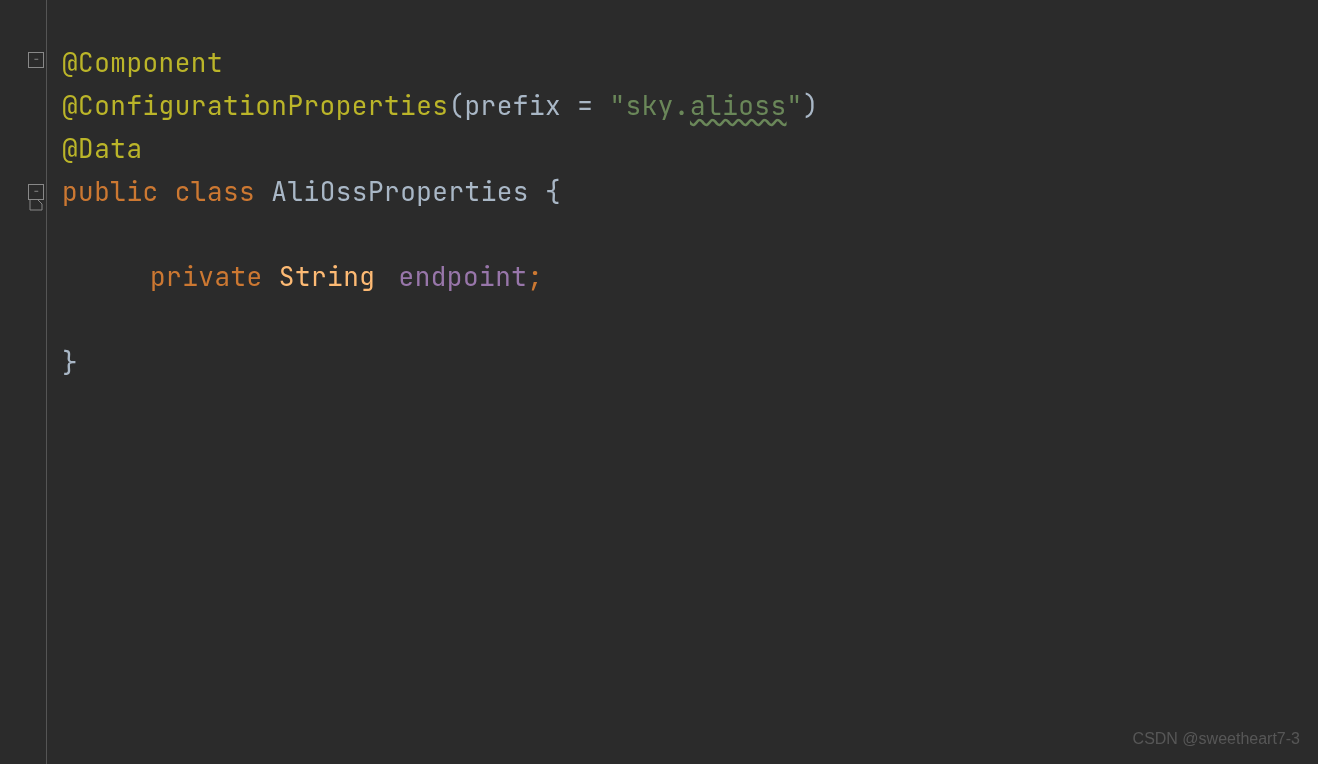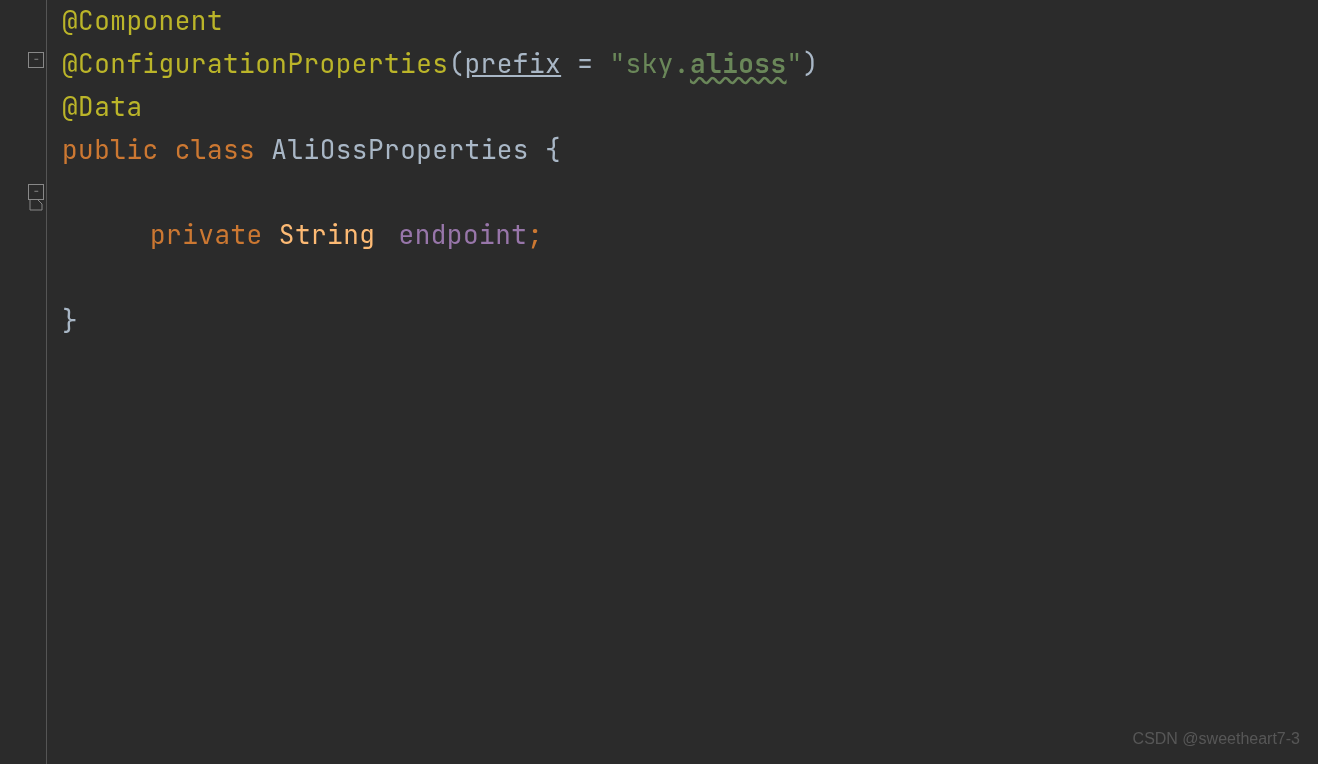--- a/index.html
+++ b/index.html
@@ -55,42 +55,42 @@
       width: 16px;
       height: 16px;
     }
     .fold-outline svg {
       width: 16px;
       height: 16px;
     }
     .code-area {
       flex: 1;
       padding-left: 12px;
+      padding-top: 42px;
     }
     .code-line {
       white-space: pre;
       letter-spacing: 0.5px;
     }
     .annotation { color: #bbb529; }
     .keyword { color: #cc7832; }
     .type { color: #fdba74; }
     .identifier { color: #9876aa; margin-left: 7px; }
     .string { color: #6a8759; }
     .paren { color: #a9b7c6; }
     .brace { color: #a9b7c6; }
     .operator { color: #a9b7c6; }
-    .param-name { color: #a9b7c6; text-decoration: underline; }
+    .param-name { color: #a9b7c6; }
     .semicolon { color: #cc7832; }
     .class-name { color: #a9b7c6; }
     .string-underline {
       text-decoration-line: underline;
       text-decoration-style: wavy;
       text-decoration-color: #6a8759;
       text-underline-offset: 4px;
-      font-weight: bold;
     }
     .watermark {
       position: absolute;
       bottom: 12px;
       right: 18px;
       color: #6e6e6e;
       font-size: 16px;
       font-family: Arial, sans-serif;
       opacity: 0.65;
     }

